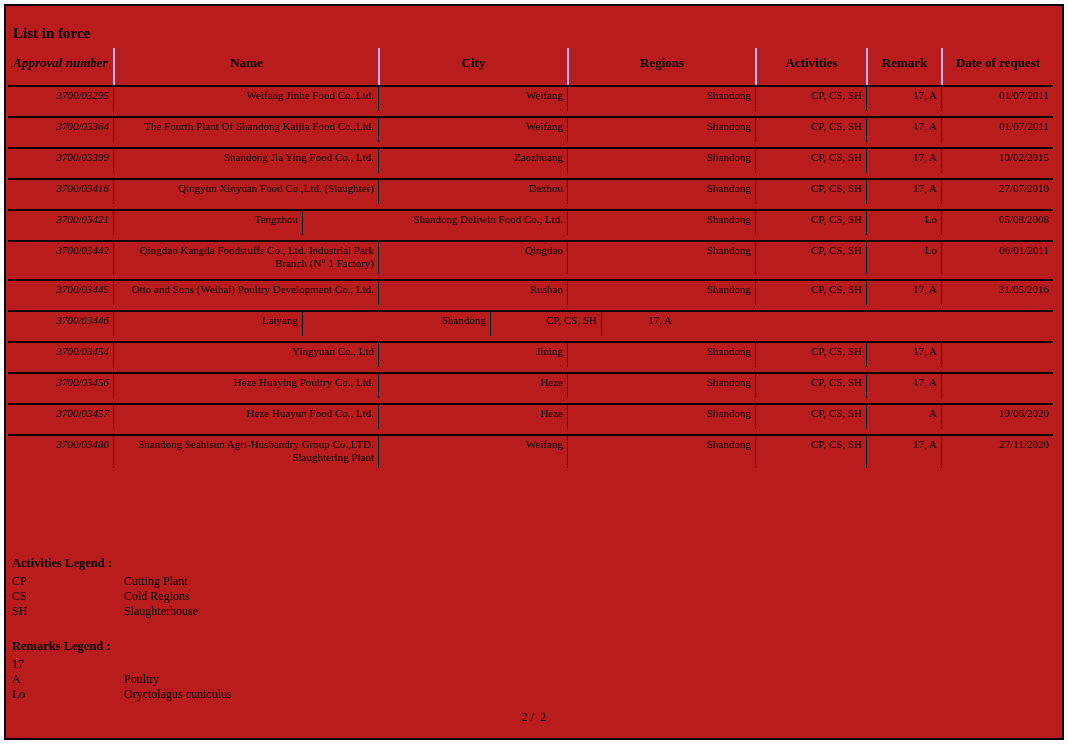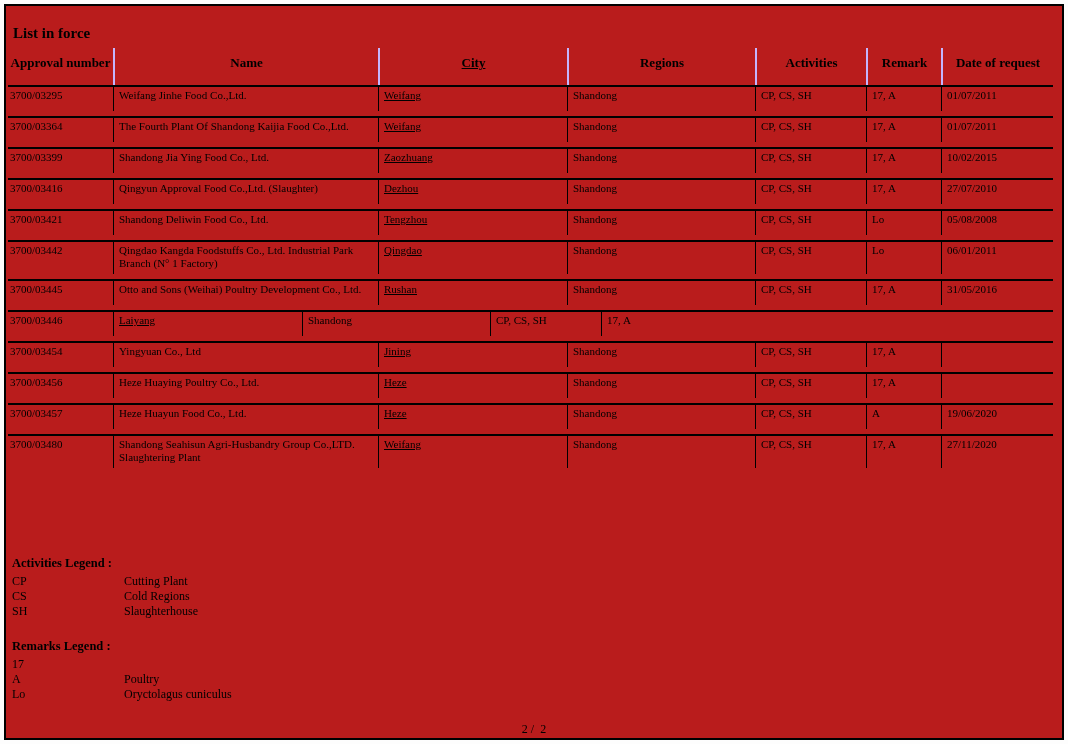--- a/index.html
+++ b/index.html
@@ -7,34 +7,34 @@
   body { font-family:"Liberation Serif","DejaVu Serif",serif; color:#000; }
   .page {
     position:relative; width:1060px; height:736px; margin:4px;
     border:2px solid #000; background:#b91c1c; overflow:hidden;
   }
   .title { font-size:15px; font-weight:bold; margin:19px 0 0 7px; }
   .table { margin:6px 0 0 2px; width:1045px; }
   .thead { display:flex; height:37px; }
   .th { font-weight:bold; font-size:13px; text-align:center; padding-top:7px; overflow:hidden; white-space:nowrap; }
   .th + .th { border-left:2px solid #c4b5fd; }
-  .trow { display:flex; border-top:2px solid #000; margin-bottom:5px; }
+  .trow { display:flex; border-top:2px solid #000; margin-bottom:5px;text-align:right; }
   .td { font-size:11px; line-height:13px; padding:2px 4px 4px 5px; min-height:24px; overflow:hidden; }
   .td + .td { border-left:1px solid #000; }
   .td.c0 { padding-left:2px; }
-  .c0 { width:105px; } .c1 { width:265px; } .c2 { width:189px;text-decoration:underline; }
+  .c0 { width:105px;font-style:italic; } .c1 { width:265px; } .c2 { width:189px; }
   .c3 { width:188px; } .c4 { width:111px; } .c5 { width:75px; } .c6 { width:112px; }
   .legend { margin-left:6px; font-size:12px; }
   .legend-activities { margin-top:88px; }
   .legend-remarks { margin-top:20px; }
   .legend-heading { font-weight:bold; font-size:12.5px; margin-bottom:3px; }
   .legend-row { display:flex; line-height:15px; }
   .legend-code { width:112px; flex:none; }
   .legend-label { flex:1; }
-  .footer { position:absolute; left:0; bottom:1px; width:100%; text-align:center; font-size:12px; white-space:pre; }
+  .footer { position:absolute; left:0; bottom:13px; width:100%; text-align:center; font-size:12px; white-space:pre; }
 </style>
 </head>
 <body>
 
 <div class="page">
 
   <div class="title">List in force</div>
 
   <div class="table">
     <div class="thead">
@@ -69,31 +69,31 @@
     <div class="td c0">3700/03399</div>
     <div class="td c1">Shandong Jia Ying Food Co., Ltd.</div>
     <div class="td c2">Zaozhuang</div>
     <div class="td c3">Shandong</div>
     <div class="td c4">CP, CS, SH</div>
     <div class="td c5">17, A</div>
     <div class="td c6">10/02/2015</div>
   </div>
         <div class="trow">
     <div class="td c0">3700/03416</div>
-    <div class="td c1">Qingyun Approval Food Co.,Ltd. (Slaughter)</div>
+    <div class="td c1">Qingyun Xinyuan Food Co.,Ltd. (Slaughter)</div>
     <div class="td c2">Dezhou</div>
     <div class="td c3">Shandong</div>
     <div class="td c4">CP, CS, SH</div>
     <div class="td c5">17, A</div>
     <div class="td c6">27/07/2010</div>
   </div>
         <div class="trow">
     <div class="td c0">3700/03421</div>
+    <div class="td c2">Tengzhou</div>
     <div class="td c1">Shandong Deliwin Food Co., Ltd.</div>
-    <div class="td c2">Tengzhou</div>
     <div class="td c3">Shandong</div>
     <div class="td c4">CP, CS, SH</div>
     <div class="td c5">Lo</div>
     <div class="td c6">05/08/2008</div>
   </div>
         <div class="trow">
     <div class="td c0">3700/03442</div>
     <div class="td c1">Qingdao Kangda Foodstuffs Co., Ltd. Industrial Park Branch (N° 1 Factory)</div>
     <div class="td c2">Qingdao</div>
     <div class="td c3">Shandong</div>

